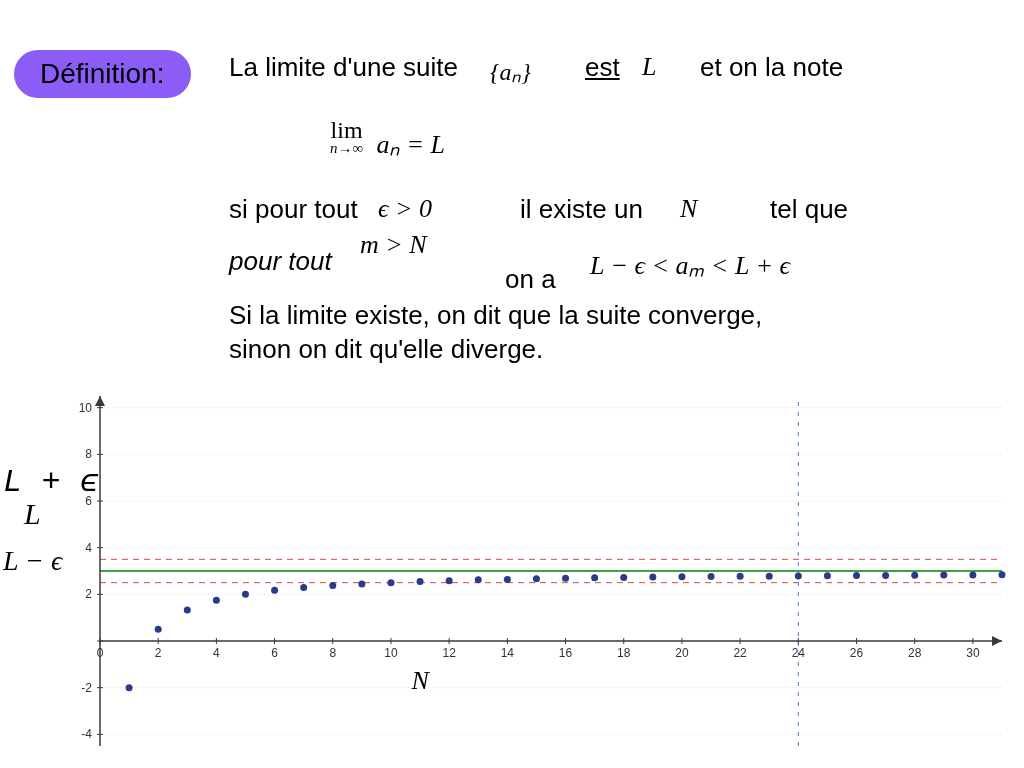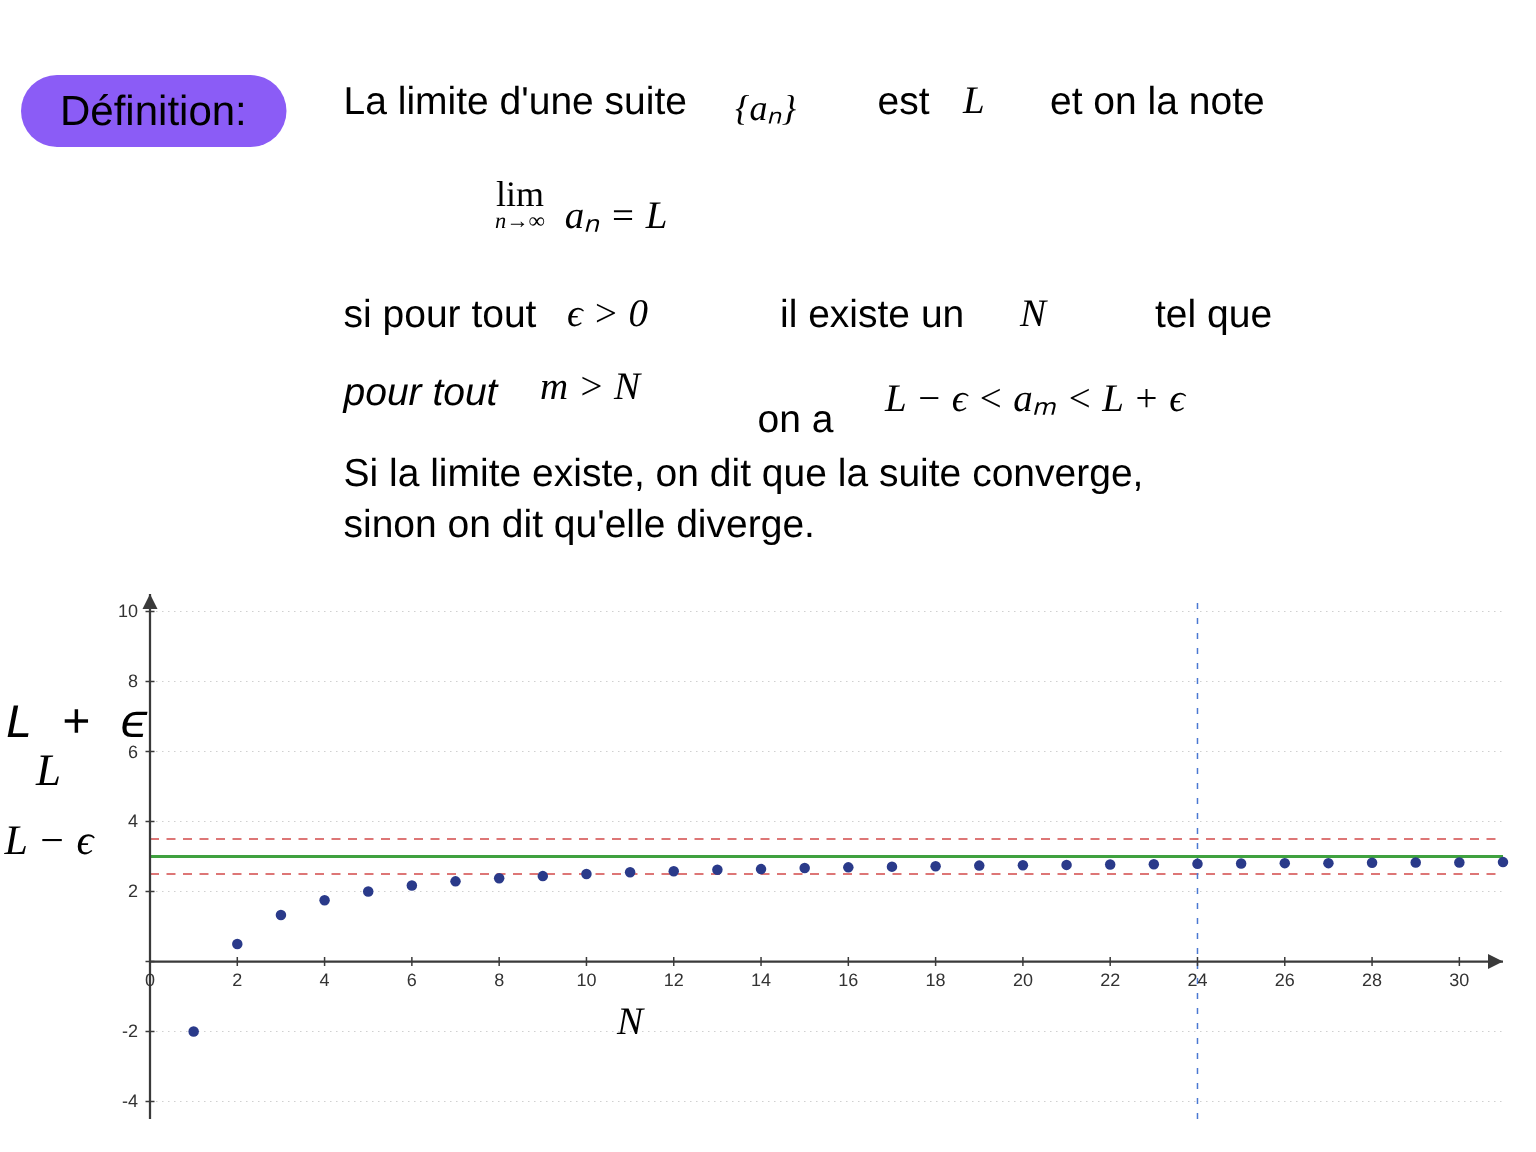--- a/index.html
+++ b/index.html
@@ -41,40 +41,40 @@
   .arrow  { fill: #3a3a3a; }
   .Nlabel { font: italic 26px "Times New Roman", serif; fill: #000; }
 </style>
 </head>
 <body>
 
 <div class="badge">Définition:</div>
 
 <span class="text" style="left:229px; top:52px;">La limite d'une suite</span>
 <span class="text math" style="left:490px; top:54px; font-size:24px;">{aₙ}</span>
-<span class="text" style="left:585px; top:52px;">est</span>
+<span class="text" style="left:585px; top:52px;text-decoration:underline;">est</span>
 <span class="text math" style="left:642px; top:52px;">L</span>
 <span class="text" style="left:700px; top:52px;">et on la note</span>
 
 <div class="text" style="left:330px; top:120px;">
   <span class="mathn" style="display:inline-block; text-align:center; line-height:0.9;">
     <span style="display:block; font-size:24px;">lim</span>
     <span style="display:block; font-size:15px; font-style:italic;">n→∞</span>
   </span>
   <span class="math" style="font-size:26px; margin-left:6px;">aₙ = L</span>
 </div>
 
 <span class="text" style="left:229px; top:194px;">si pour tout</span>
 <span class="text math" style="left:378px; top:194px;">ϵ &gt; 0</span>
 <span class="text" style="left:520px; top:194px;">il existe un</span>
 <span class="text math" style="left:680px; top:194px;">N</span>
 <span class="text" style="left:770px; top:194px;">tel que</span>
 
 <span class="text" style="left:229px; top:246px;font-style:italic;">pour tout</span>
-<span class="text math" style="left:360px; top:243px;">m &gt; N</span>
+<span class="text math" style="left:360px; top:230px;">m &gt; N</span>
 <span class="text" style="left:505px; top:264px;">on a</span>
 <span class="text math" style="left:590px; top:246px;">L − ϵ &lt; aₘ &lt; L + ϵ</span>
 
 <span class="text" style="left:229px; top:300px;">Si la limite existe, on dit que la suite converge,</span>
 <span class="text" style="left:229px; top:334px;">sinon on dit qu'elle diverge.</span>
 
 <span class="text math" style="left:3px; top:464px; font-size:32px;font-family:Liberation Mono, monospace;">L + ϵ</span>
 <span class="text math" style="left:24px; top:497px; font-size:30px;">L</span>
 <span class="text math" style="left:3px; top:545px; font-size:28px;">L − ϵ</span>
 

